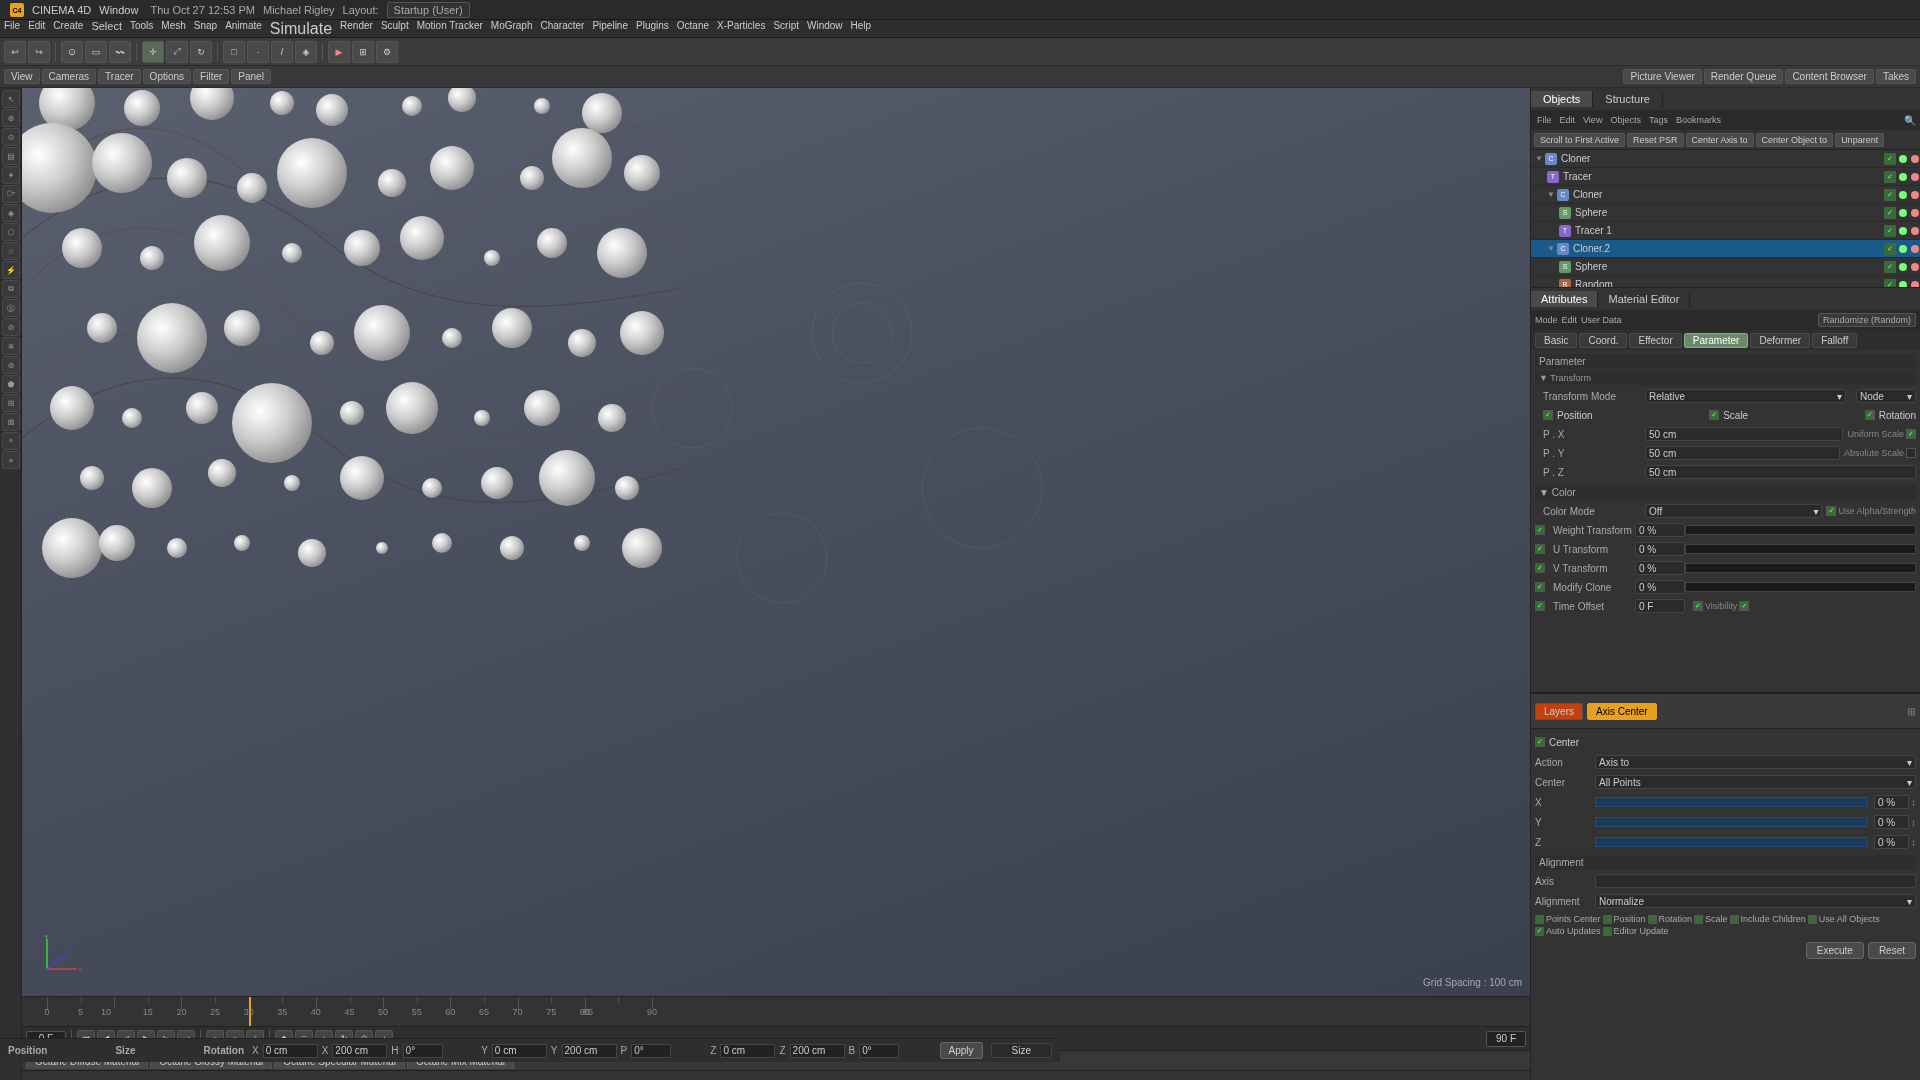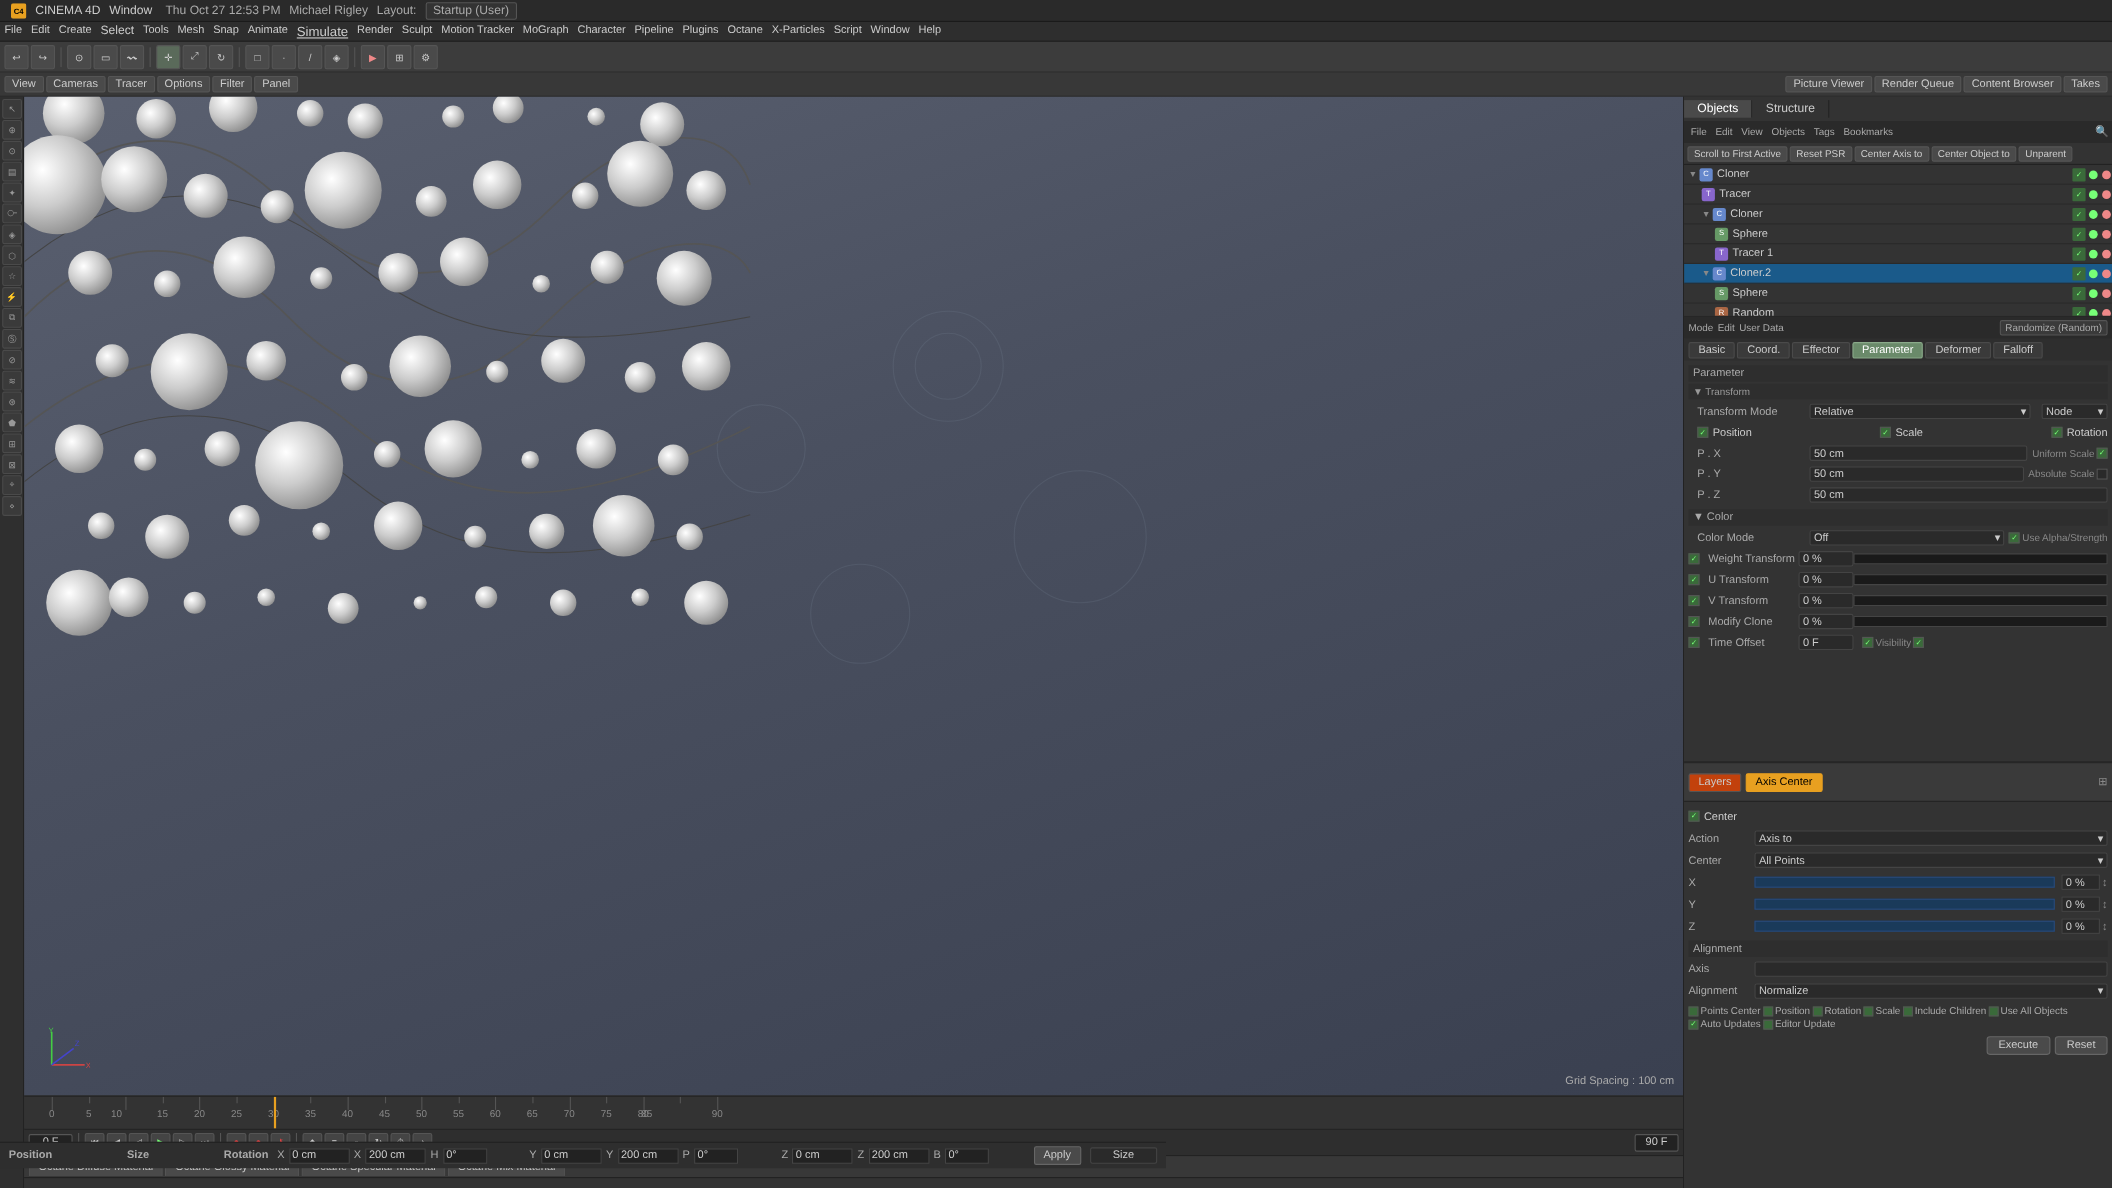--- a/index.html
+++ b/index.html
@@ -624,21 +624,21 @@
 <div id="menu-bar" style="height:18px;background:#2e2e2e;display:flex;align-items:center;padding:0 4px;border-bottom:1px solid #1a1a1a;">
   <div style="display:flex;gap:8px;">
     <span style="font-size:10px;color:#ccc;cursor:pointer;">File</span>
     <span style="font-size:10px;color:#ccc;cursor:pointer;">Edit</span>
     <span style="font-size:10px;color:#ccc;cursor:pointer;">Create</span>
     <span style="font-size:11px;color:#ccc;cursor:pointer;">Select</span>
     <span style="font-size:10px;color:#ccc;cursor:pointer;">Tools</span>
     <span style="font-size:10px;color:#ccc;cursor:pointer;">Mesh</span>
     <span style="font-size:10px;color:#ccc;cursor:pointer;">Snap</span>
     <span style="font-size:10px;color:#ccc;cursor:pointer;">Animate</span>
-    <span style="font-size:12px;color:#ccc;cursor:pointer;text-decoration:underline;">Simulate</span>
+    <span style="font-size:16px;color:#ccc;cursor:pointer;">Simulate</span>
     <span style="font-size:10px;color:#ccc;cursor:pointer;">Render</span>
     <span style="font-size:10px;color:#ccc;cursor:pointer;">Sculpt</span>
     <span style="font-size:10px;color:#ccc;cursor:pointer;">Motion Tracker</span>
     <span style="font-size:10px;color:#ccc;cursor:pointer;">MoGraph</span>
     <span style="font-size:10px;color:#ccc;cursor:pointer;">Character</span>
     <span style="font-size:10px;color:#ccc;cursor:pointer;">Pipeline</span>
     <span style="font-size:10px;color:#ccc;cursor:pointer;">Plugins</span>
     <span style="font-size:10px;color:#ccc;cursor:pointer;">Octane</span>
     <span style="font-size:10px;color:#ccc;cursor:pointer;">X-Particles</span>
     <span style="font-size:10px;color:#ccc;cursor:pointer;">Script</span>
@@ -983,20 +983,24 @@
           <span class="om-icon" style="background:#aa6644;">R</span>
           <span class="om-name" style="margin-left:2px;">Random</span>
           <span class="om-check">✓</span>
           <span class="om-dot om-dot-green" style="margin:0 1px;"></span>
           <span class="om-dot" style="margin:0 1px;"></span>
         </div>
       </div>
     </div>
 
     <div id="attr-manager">
+      <div id="attr-tabs">
+        <div class="attr-tab active">Attributes</div>
+        <div class="attr-tab">Material Editor</div>
+      </div>
       <div style="height:20px;background:#2a2a2a;display:flex;align-items:center;padding:0 4px;gap:4px;font-size:9px;color:#aaa;">
         <span style="cursor:pointer;">Mode</span>
         <span style="cursor:pointer;">Edit</span>
         <span style="cursor:pointer;">User Data</span>
         <div style="flex:1"></div>
         <span style="cursor:pointer;padding:1px 4px;background:#3a3a3a;border:1px solid #555;border-radius:2px;">Randomize (Random)</span>
       </div>
       <div id="attr-subtabs">
         <div class="attr-subtab">Basic</div>
         <div class="attr-subtab">Coord.</div>

